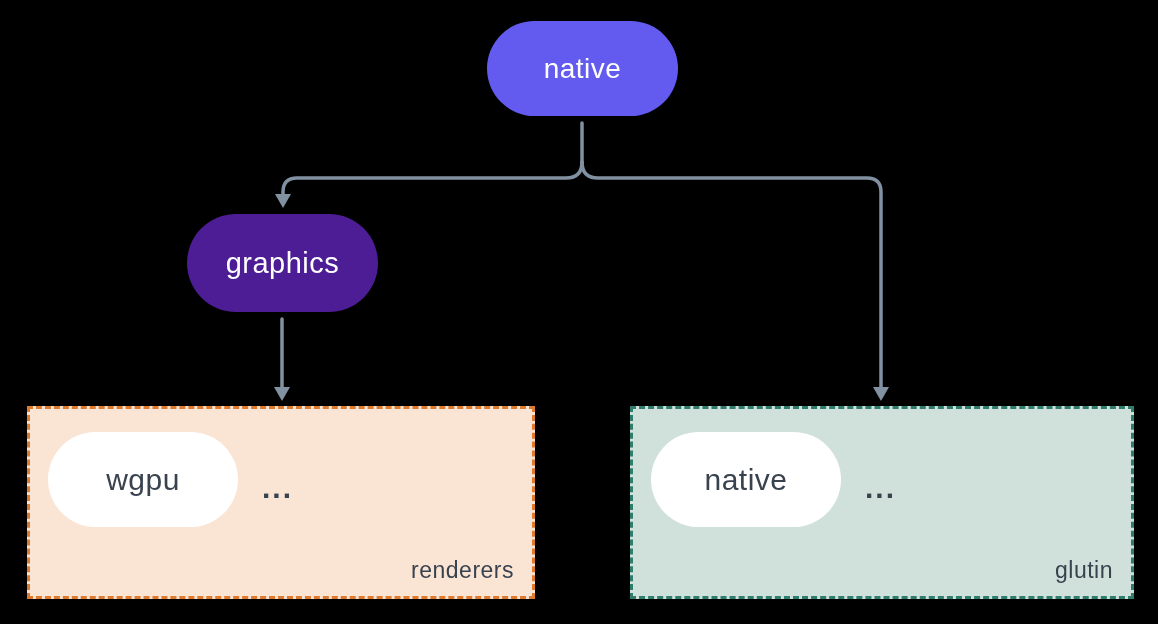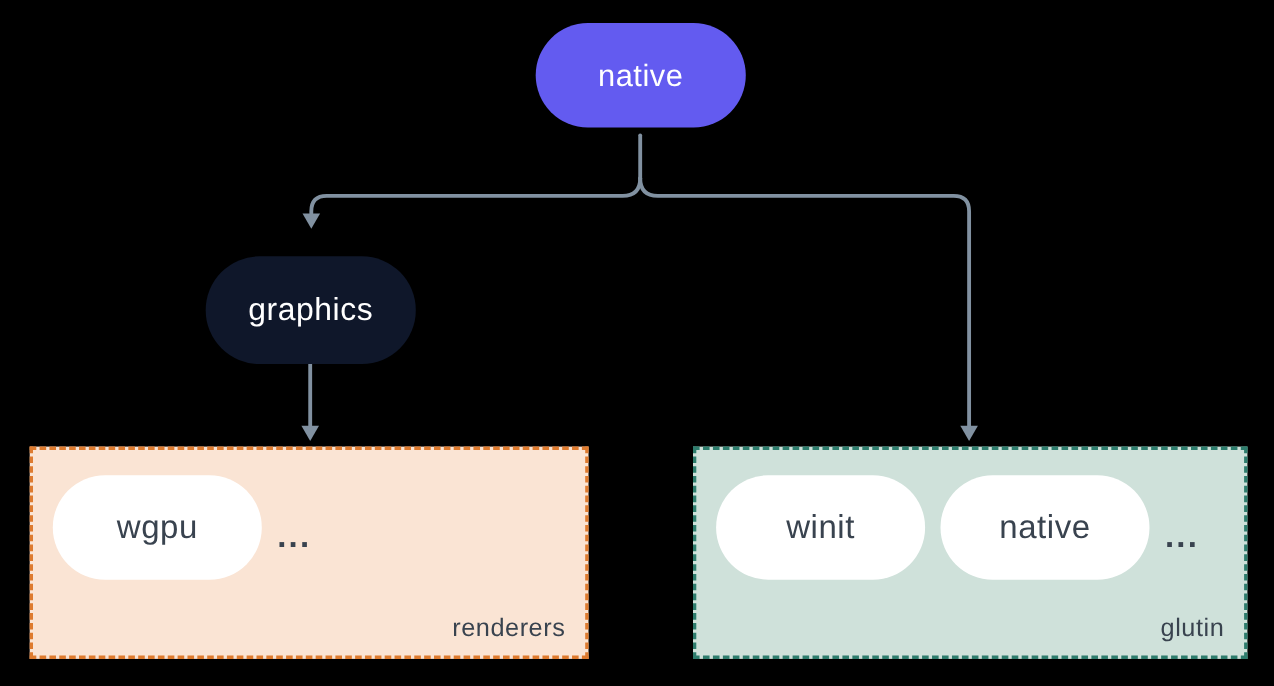--- a/index.html
+++ b/index.html
@@ -40,23 +40,22 @@
     border-radius: 48px;
     background: #635BF0;
     font-size: 28px;
   }
   .node-graphics {
     left: 187px;
     top: 214px;
     width: 191px;
     height: 98px;
     border-radius: 49px;
-    background: #0f172a;
+    background: #4c1d95;
     font-size: 29px;
-    margin-top: 19px;
   }
   .group {
     position: absolute;
     top: 406px;
     height: 193px;
     border: 3px dashed;
     box-sizing: border-box;
     z-index: 1;
   }
   .group-renderers {
@@ -70,21 +69,21 @@
     width: 504px;
     background: #CFE1DA;
     border-color: #2E7D6D;
   }
   .pill-row {
     position: absolute;
     left: 18px;
     top: 23px;
     display: flex;
     align-items: center;
-    gap: 14px;
+    gap: 24px;
   }
   .white-pill {
     width: 190px;
     height: 95px;
     border-radius: 48px;
     background: #ffffff;
     color: #39434F;
     display: flex;
     align-items: center;
     justify-content: center;
@@ -142,23 +141,20 @@
         <span>wgpu</span>
       </div>
       <span class="ellipsis">...</span>
     </div>
     <span class="group-label">renderers</span>
   </div>
 
   <div class="group group-shells">
     <div class="pill-row">
       <div class="white-pill">
-        <span>winit</span>
-      </div>
-      <div class="white-pill">
         <span>native</span>
       </div>
       <span class="ellipsis">...</span>
     </div>
     <span class="group-label">glutin</span>
   </div>
 
 </div>
 
 </body></html>

